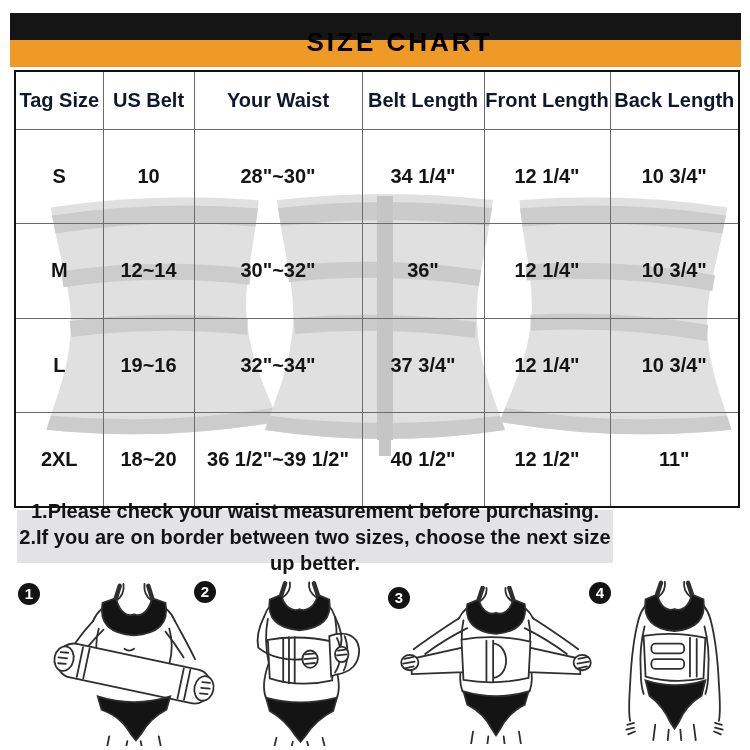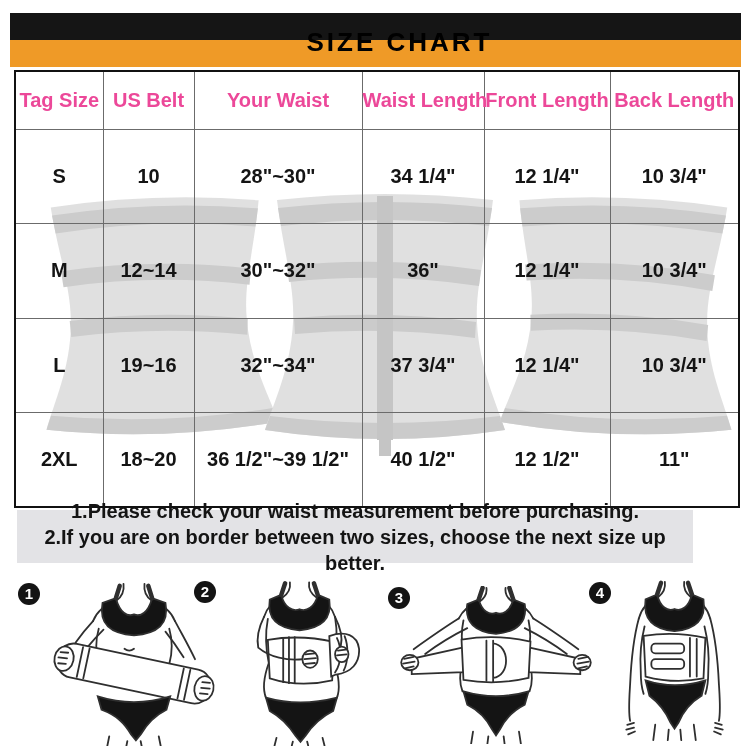--- a/index.html
+++ b/index.html
@@ -22,25 +22,25 @@
     position:absolute;left:14px;top:70px;width:724px;height:438px;z-index:1;
     border-collapse:collapse;table-layout:fixed;background:transparent;
     border:2px solid #111;
   }
   table.size td,table.size th{
     border:1px solid #6b6b6b;text-align:center;vertical-align:middle;padding:0;
     background:transparent;white-space:nowrap;
   }
   table.size thead tr{height:58px;}
   table.size tbody tr{height:63px;}
-  table.size th{font-size:20px;font-weight:bold;color:#ec4899;}
+  table.size th{font-size:20px;font-weight:bold;color:#0f172a;}
   table.size td{font-size:20px;font-weight:bold;color:#141414;}
   
   .notes{
-    position:absolute;left:17px;top:510px;width:676px;height:53px;background:#E3E3E6;
+    position:absolute;left:17px;top:510px;width:596px;height:53px;background:#E3E3E6;
     z-index:1;display:flex;flex-direction:column;justify-content:center;
   }
   .notes p{margin:0;text-align:center;font-size:20px;font-weight:bold;color:#141414;line-height:26px;}
   
   .badge{
     position:absolute;width:22px;height:22px;border-radius:50%;background:#141414;
     color:#fff;font-size:15px;font-weight:bold;text-align:center;line-height:22px;z-index:2;
   }
   .fig{position:absolute;z-index:1;}
   .fig path,.fig line,.fig ellipse,.fig rect{vector-effect:non-scaling-stroke;}
@@ -91,21 +91,21 @@
         <col style="width:168px">
       <col style="width:122px">
         <col style="width:126px">
         <col style="width:129px">
     </colgroup>
     <thead>
       <tr>
         <th>Tag Size</th>
         <th>US Belt</th>
         <th>Your Waist</th>
-        <th>Waist Length</th>
+        <th>Belt Length</th>
         <th>Front Length</th>
         <th>Back Length</th>
       </tr>
     </thead>
     <tbody>
       <tr>
         <td>S</td>
         <td>10</td>
         <td>28"~30"</td>
         <td>34 1/4"</td>

